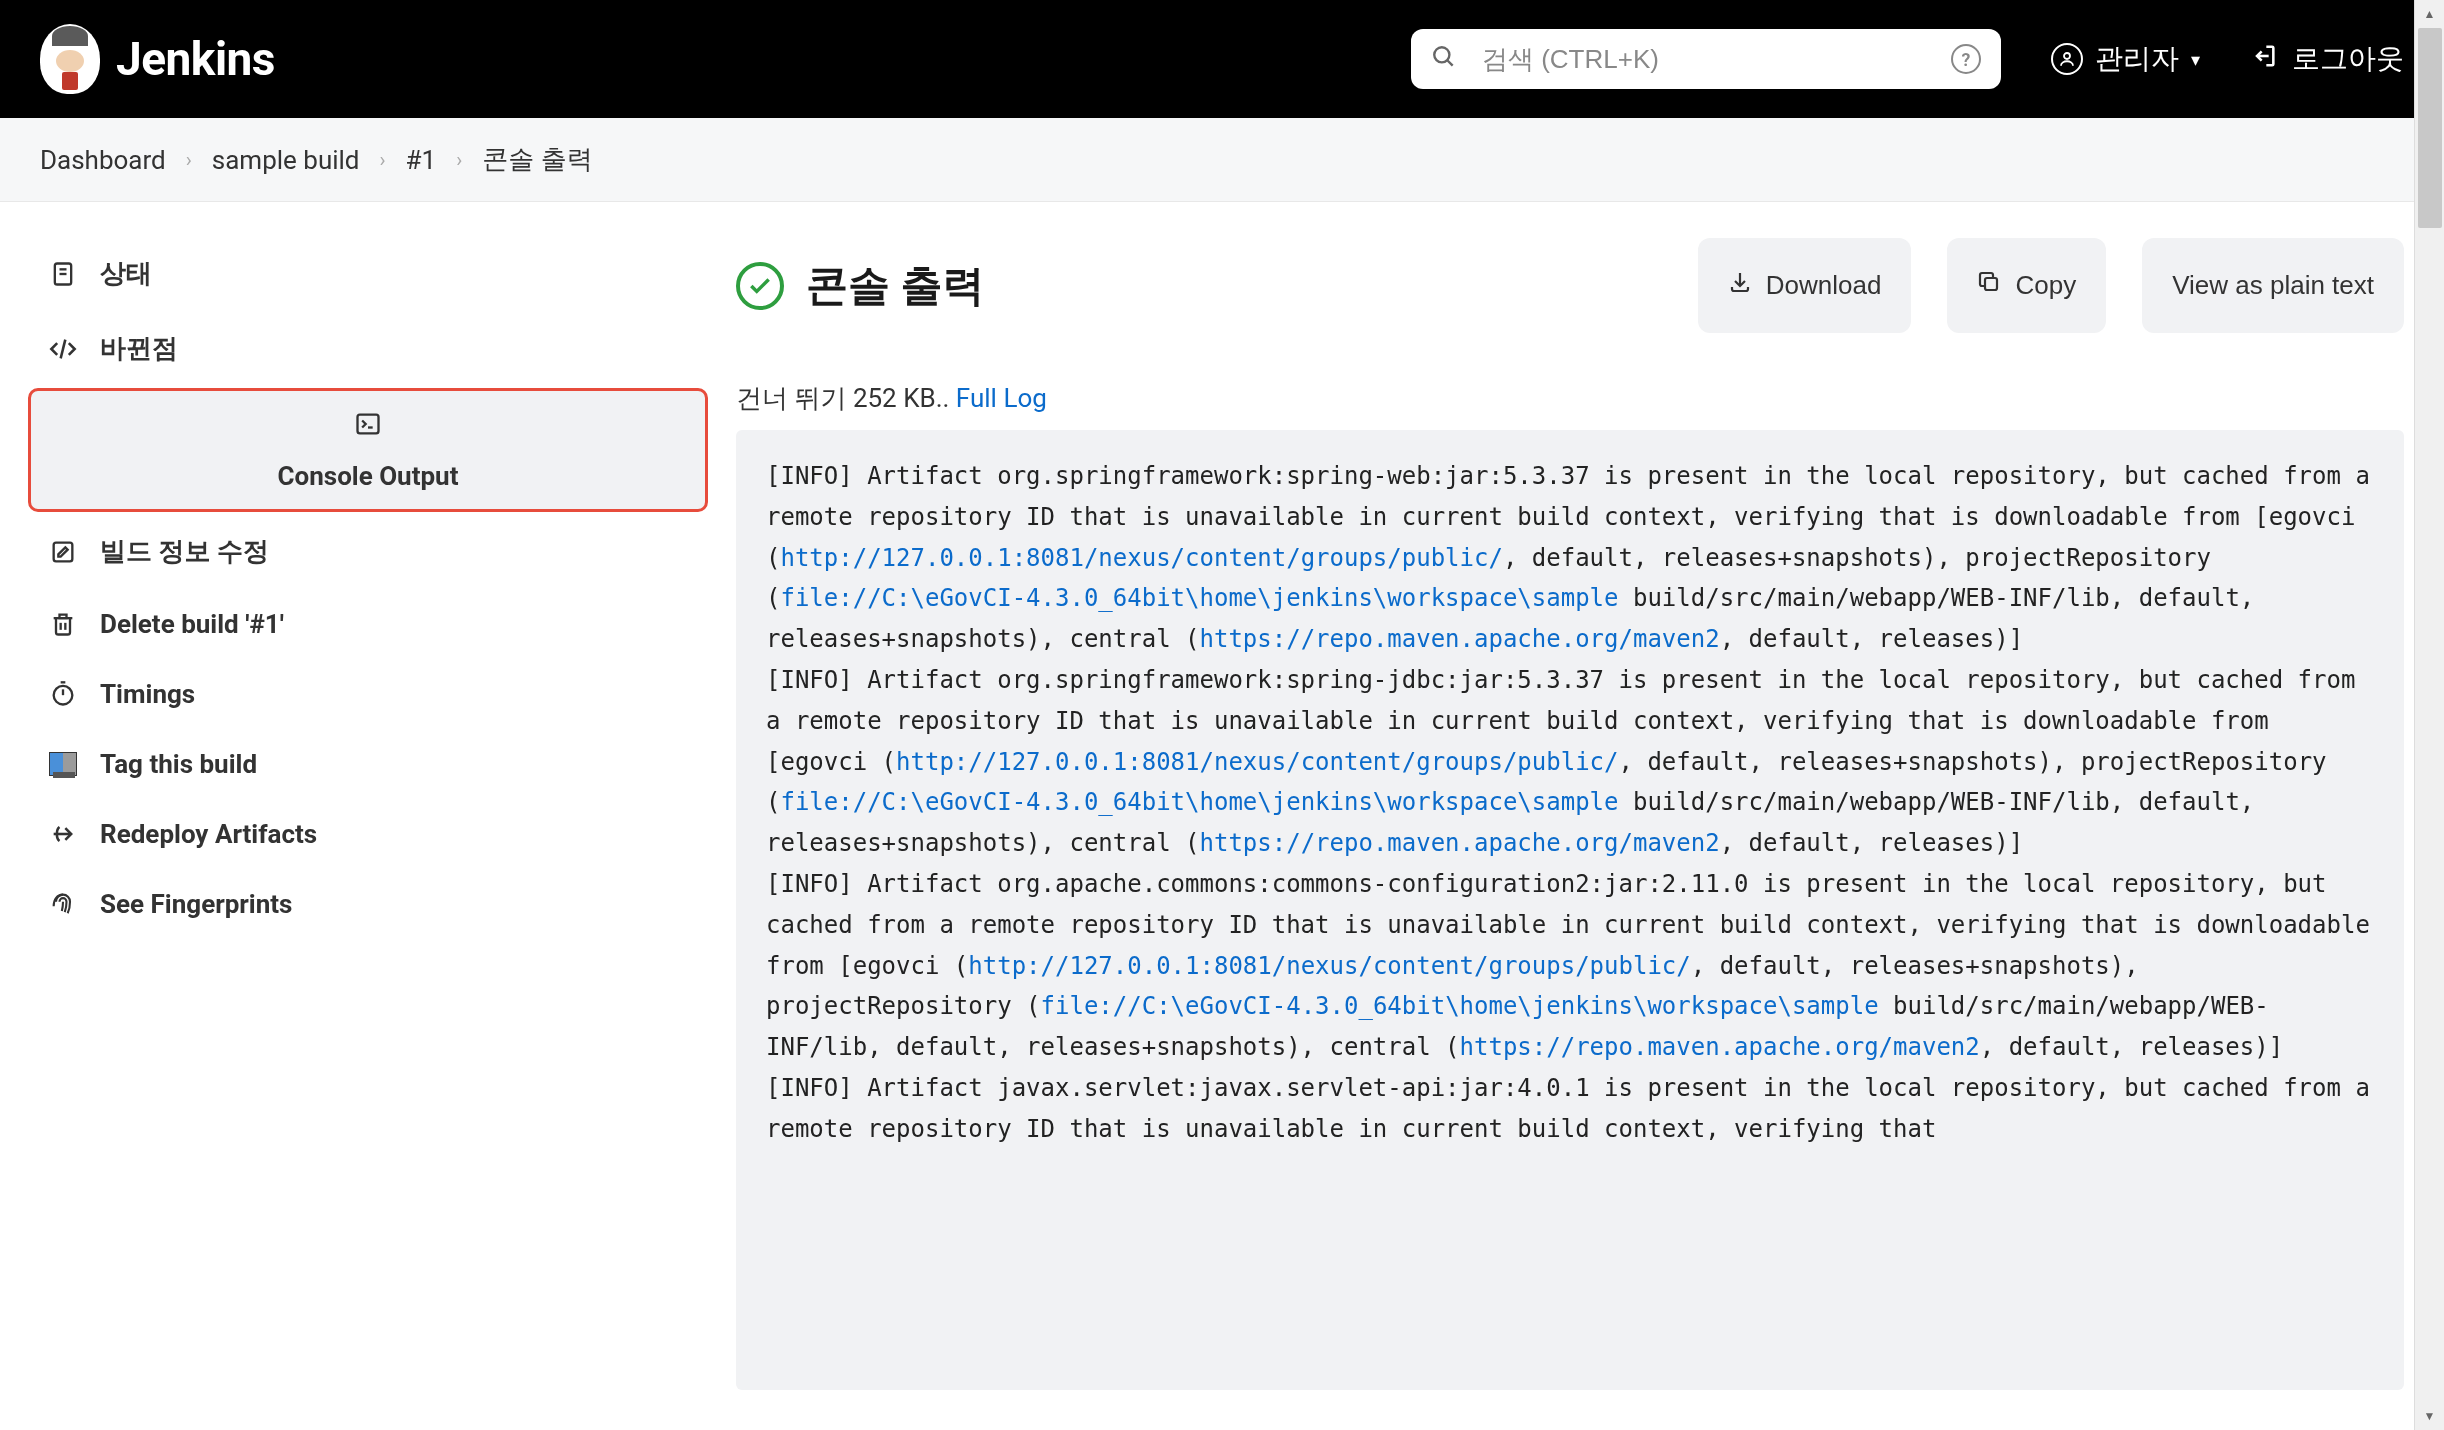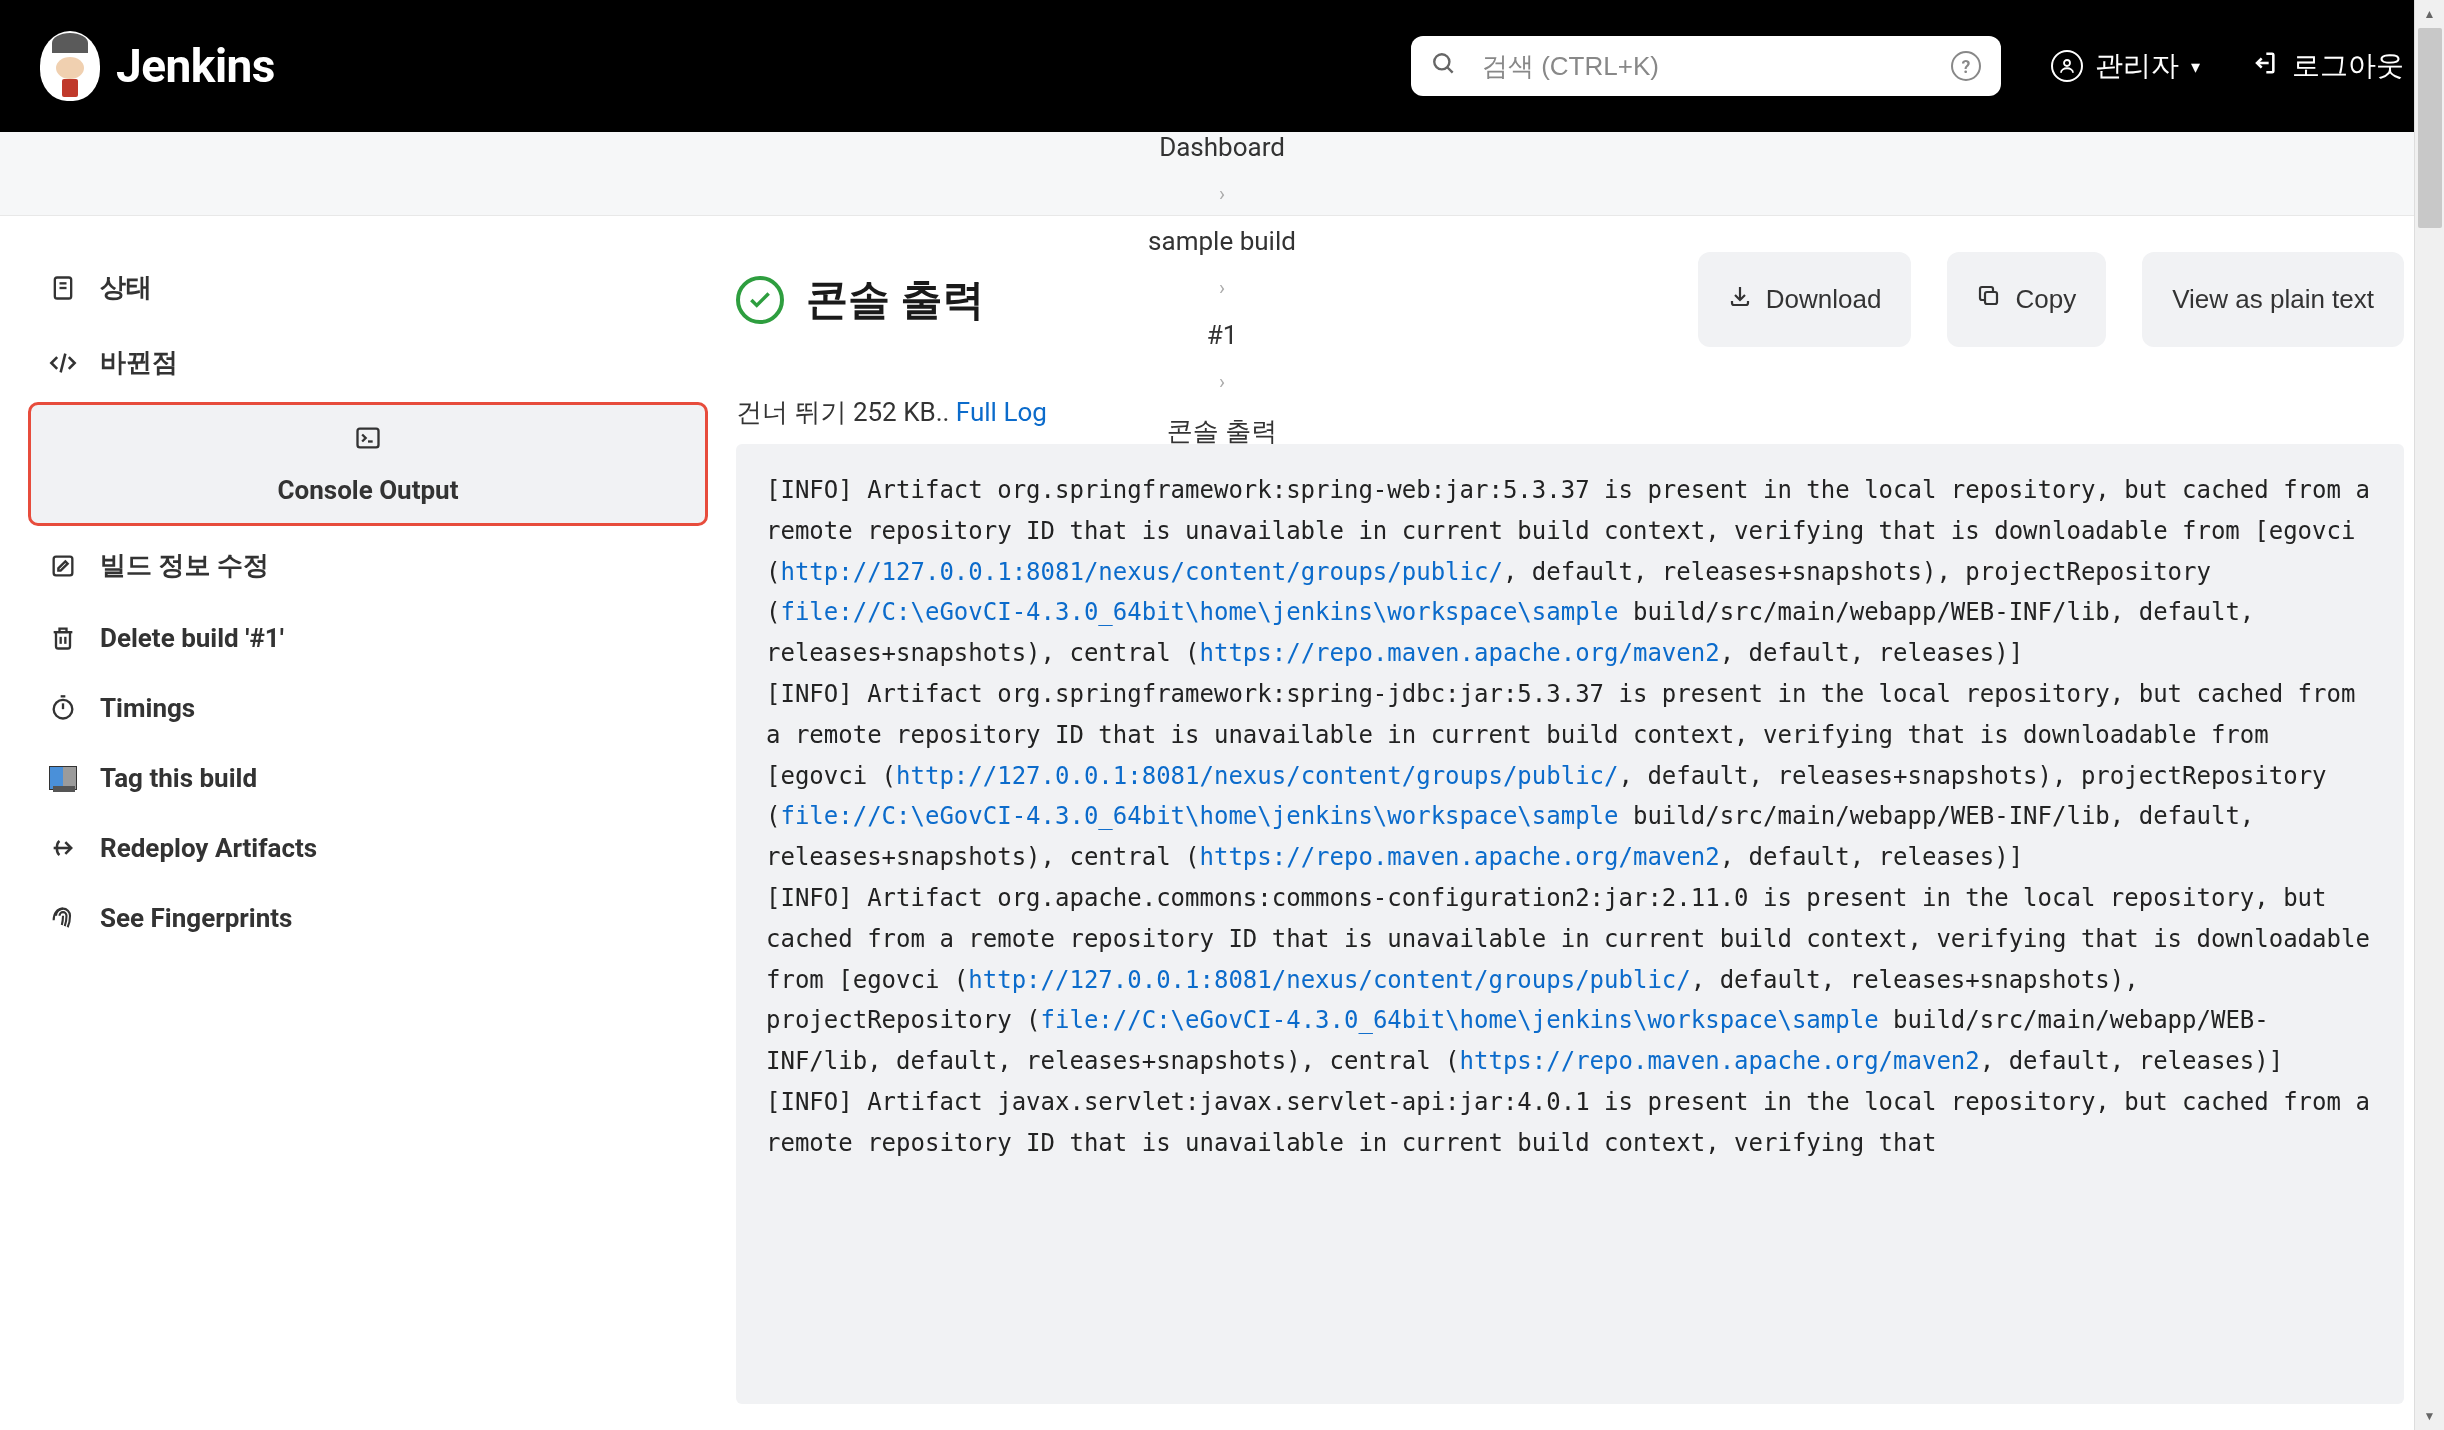--- a/index.html
+++ b/index.html
@@ -9,21 +9,21 @@
     color: #333;
     width: 2444px;
     height: 1430px;
     overflow: hidden;
     position: relative;
   }
 
   
   .header {
     background: #000;
-    height: 132px;
+    height: 118px;
     display: flex;
     align-items: center;
     padding: 12px 40px;
     gap: 20px;
   }
   .logo-wrap {
     display: flex;
     align-items: center;
     gap: 16px;
   }
@@ -134,21 +134,20 @@
   .breadcrumb-bar {
     background: #f6f7f8;
     height: 84px;
     display: flex;
     align-items: center;
     padding: 0 40px;
     gap: 20px;
     font-size: 26px;
     color: #333;
     border-bottom: 1px solid #e8e8e8;
-    flex-direction: column;
   }
   .breadcrumb-link { cursor: pointer; }
   .breadcrumb-sep {
     color: #aaa;
     font-size: 20px;
   }
 
   
   .body-wrap {
     display: flex;

